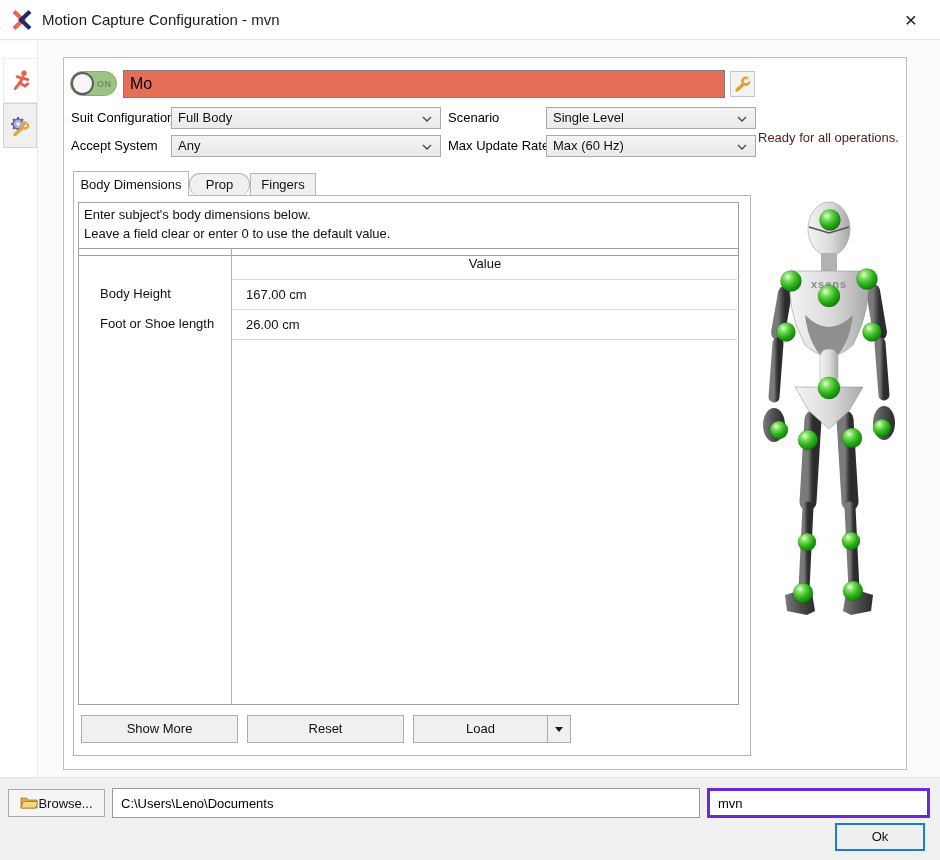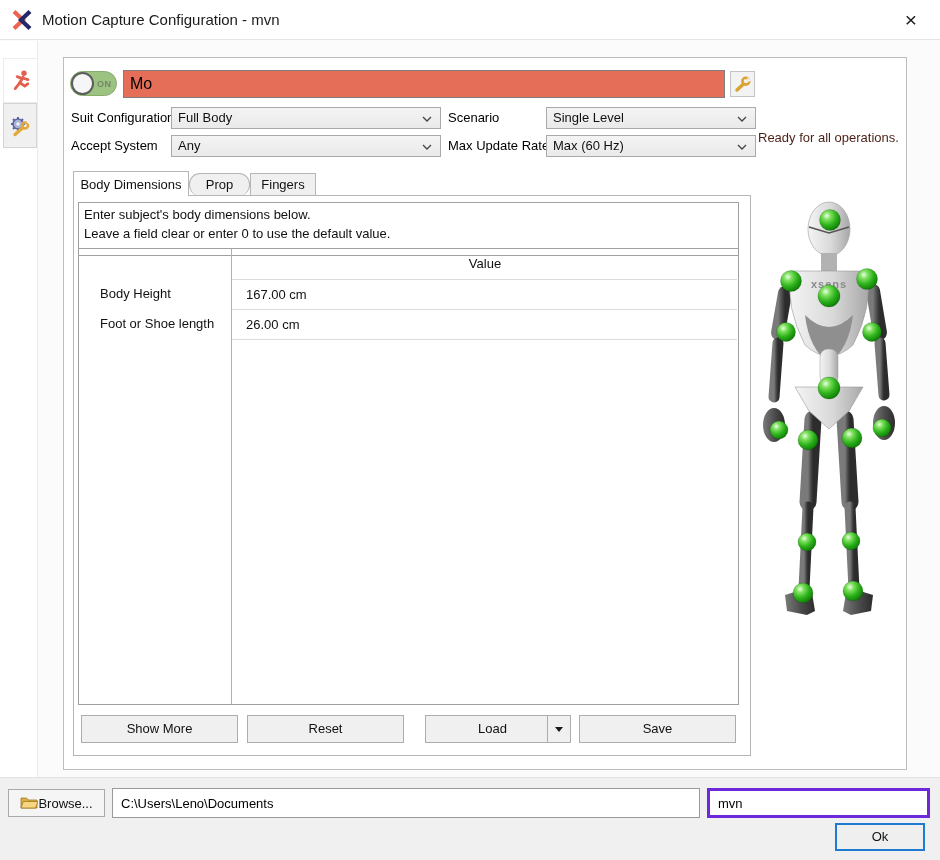--- a/index.html
+++ b/index.html
@@ -68,21 +68,21 @@
   .dim-row { position:absolute; left:0; right:0; height:30px; }
   .dim-row .lbl { position:absolute; left:8px; top:0; width:140px; height:30px; line-height:30px;margin-left:13px; }
   .dim-row .val { position:absolute; left:153px; right:1px; top:0; height:30px; line-height:29px;
     padding-left:14px; border-top:1px solid #dcdcdc; cursor:text; }
   .dim-row.r1 { top:30px; } .dim-row.r2 { top:60px; }
   .dim-endline { position:absolute; left:153px; right:1px; top:90px; height:1px; background:#dcdcdc; }
   .panel-btn { position:absolute; top:519px; height:28px; background:#f0f0f0;
     border:1px solid #adadad; text-align:center; line-height:26px; cursor:pointer; }
   .b-showmore { left:7px;  width:157px; }
   .b-reset    { left:173px; width:157px; }
-  .b-load     { left:339px; width:134px; border-right:none;margin-left:12px; }
+  .b-load     { left:339px; width:134px; border-right:none; }
   .b-loadarr  { left:473px; width:24px; }
   .caret-down { display:inline-block; width:0; height:0; border-left:4px solid transparent;
     border-right:4px solid transparent; border-top:5px solid #1a1a1a; vertical-align:middle; }
   .b-save     { left:505px; width:157px; }
   .mannequin { position:absolute; left:697px; top:139px; width:175px; height:460px; }
   
   .footer { position:absolute; left:0; top:777px; width:940px; height:83px;
     background:#f0f0f0; border-top:1px solid #e2e2e2; }
   .browse-btn { position:absolute; left:8px; top:11px; width:97px; height:28px;
     background:#f5f5f5; border:1px solid #a9a9a9; display:flex; align-items:center;
@@ -216,21 +216,20 @@
           <div class="lbl">Foot or Shoe length</div>
           <div class="val">26.00 cm</div>
         </div>
         <div class="dim-endline"></div>
       </div>
 
       <div class="panel-btn b-showmore">Show More</div>
       <div class="panel-btn b-reset">Reset</div>
       <div class="panel-btn b-load">Load</div>
       <div class="panel-btn b-loadarr"><span class="caret-down"></span></div>
-      <div class="panel-btn b-save">Save</div>
     </div>
 
     <svg class="mannequin" viewBox="0 0 175 460">
       <defs>
         <radialGradient id="gBall" cx="35%" cy="30%" r="75%">
           <stop offset="0%" stop-color="#eaffe6"></stop>
           <stop offset="25%" stop-color="#7fe05f"></stop>
           <stop offset="60%" stop-color="#2eb31c"></stop>
           <stop offset="100%" stop-color="#0d7a05"></stop>
         </radialGradient>

